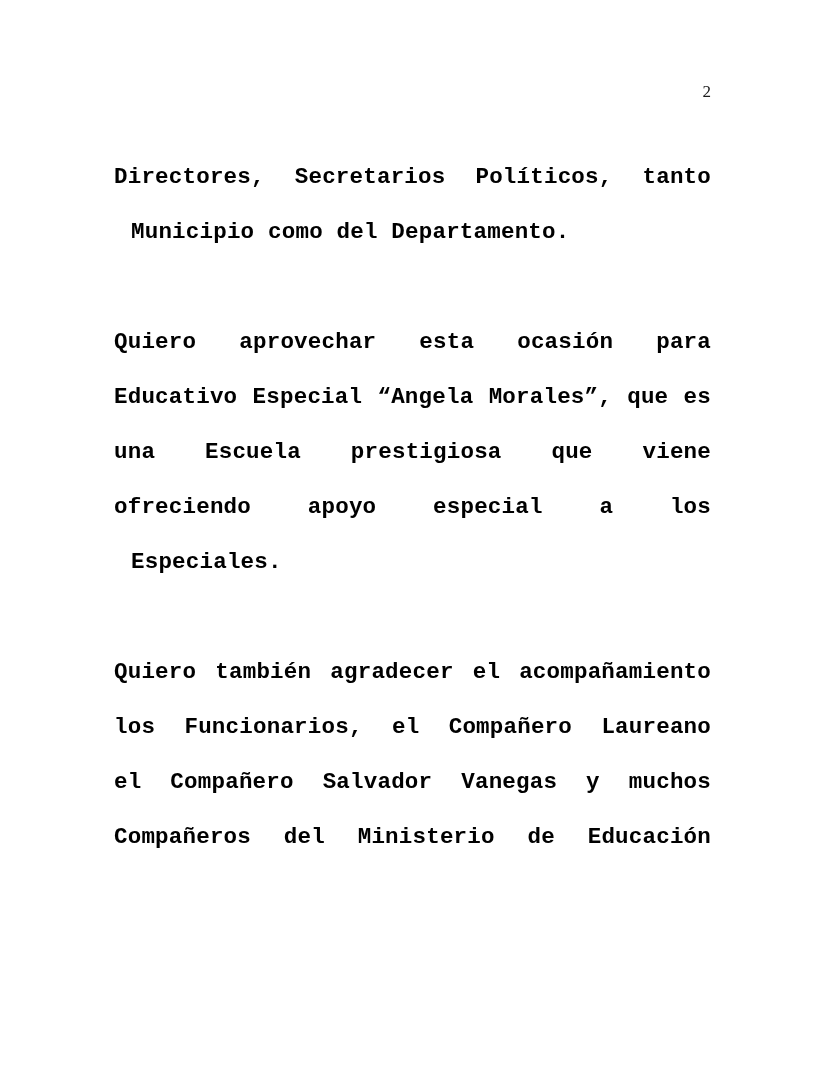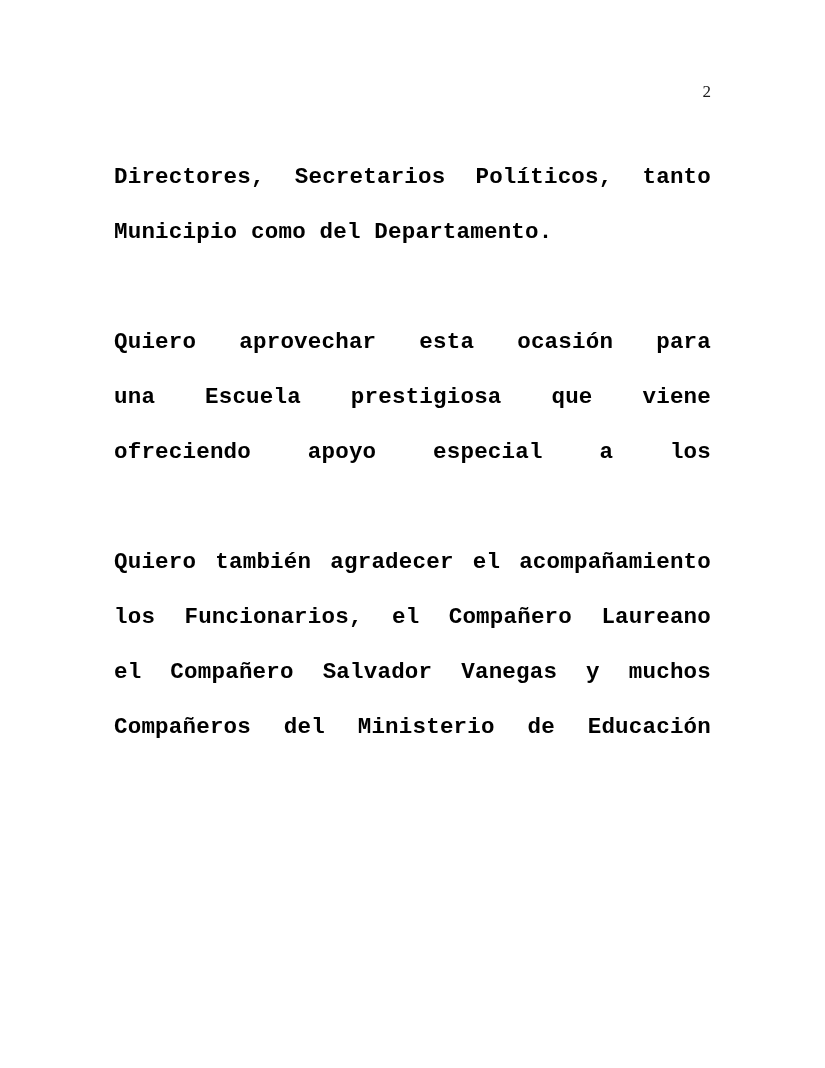--- a/index.html
+++ b/index.html
@@ -70,40 +70,43 @@
     white-space: normal;
     text-align: justify;
     text-align-last: justify;
     height: 55px;
     overflow: hidden;
   }
 
   .line.last {
     text-align: left;
     text-align-last: left;
+    margin-left: 17px;
   }
 </style>
 </head>
 <body>
 
 <div id="page">
 
   <div id="page-number">2</div>
 
   <div id="body-text">
 
     <p class="para">
       <span class="line justify">Directores, Secretarios Políticos, tanto del</span>
       <span class="line last">Municipio como del Departamento.</span>
     </p>
 
     <p class="para">
       <span class="line justify">Quiero aprovechar esta ocasión para agradecer,</span>
+      <span class="line justify">Educativo Especial “Angela Morales”, que es</span>
       <span class="line justify">una Escuela prestigiosa que viene contribuyendo,</span>
       <span class="line justify">ofreciendo apoyo especial a los Adolescentes</span>
+      <span class="line last">Especiales.</span>
     </p>
 
     <p class="para">
       <span class="line justify">Quiero también agradecer el acompañamiento de</span>
       <span class="line justify">los Funcionarios, el Compañero Laureano Ortega,</span>
       <span class="line justify">el Compañero Salvador Vanegas y muchos otros</span>
       <span class="line justify">Compañeros del Ministerio de Educación desde</span>
     </p>
 
   </div>

